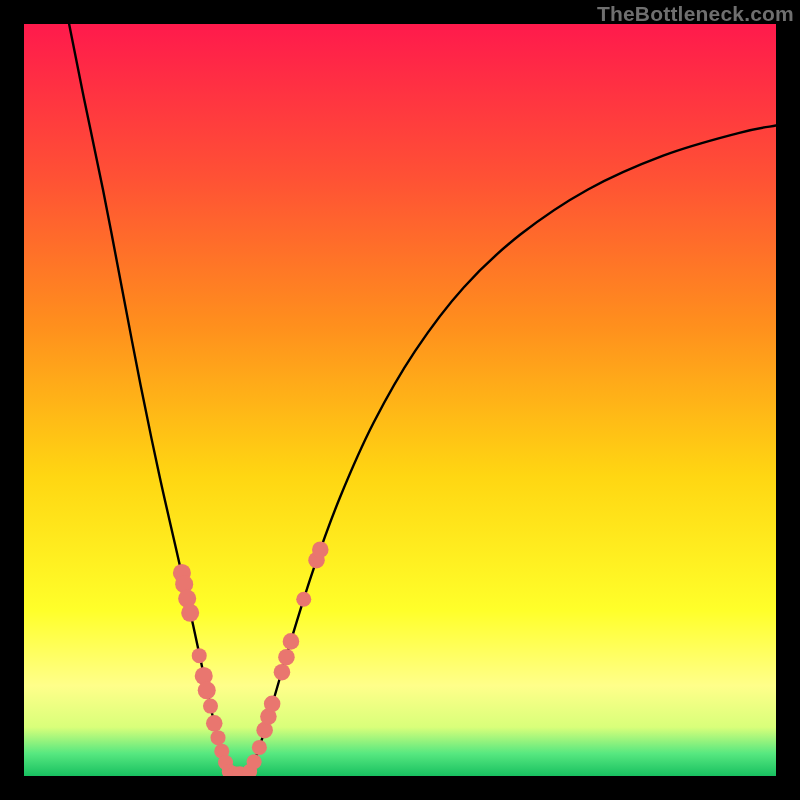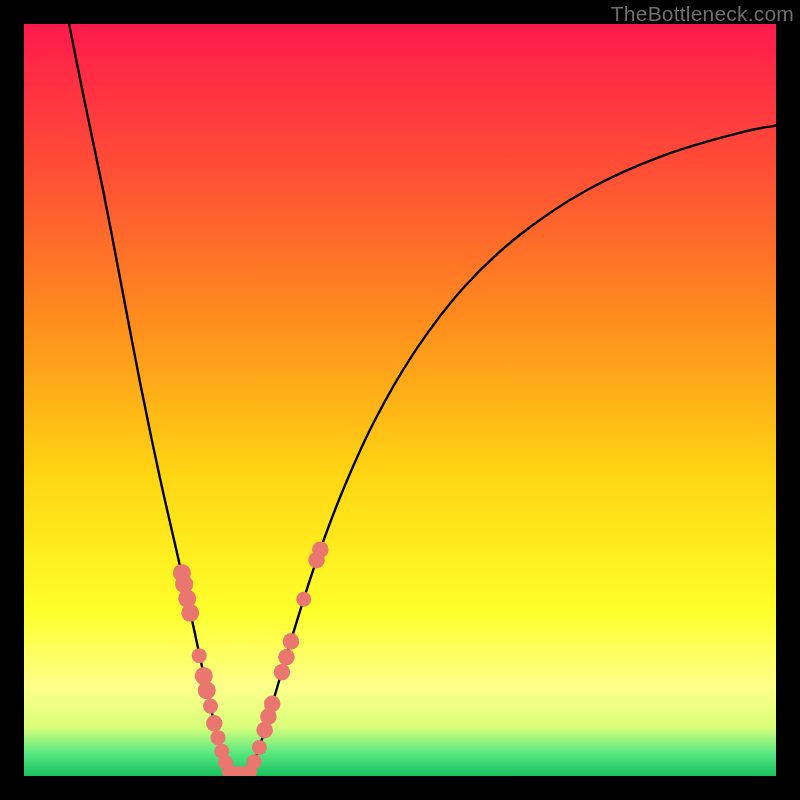--- a/index.html
+++ b/index.html
@@ -25,21 +25,21 @@
     top: 0;
     width: 752px;
     height: 752px;
   }
   .watermark {
     position: absolute;
     top: 2px;
     right: 6px;
     color: #6f6f6f;
     font-size: 21px;
-    font-weight: 400;
+    font-weight: 700;
     letter-spacing: 0.2px;
   }
   svg {
     display: block;
   }
 </style>
 </head>
 <body>
 
 <div class="watermark">TheBottleneck.com</div>

